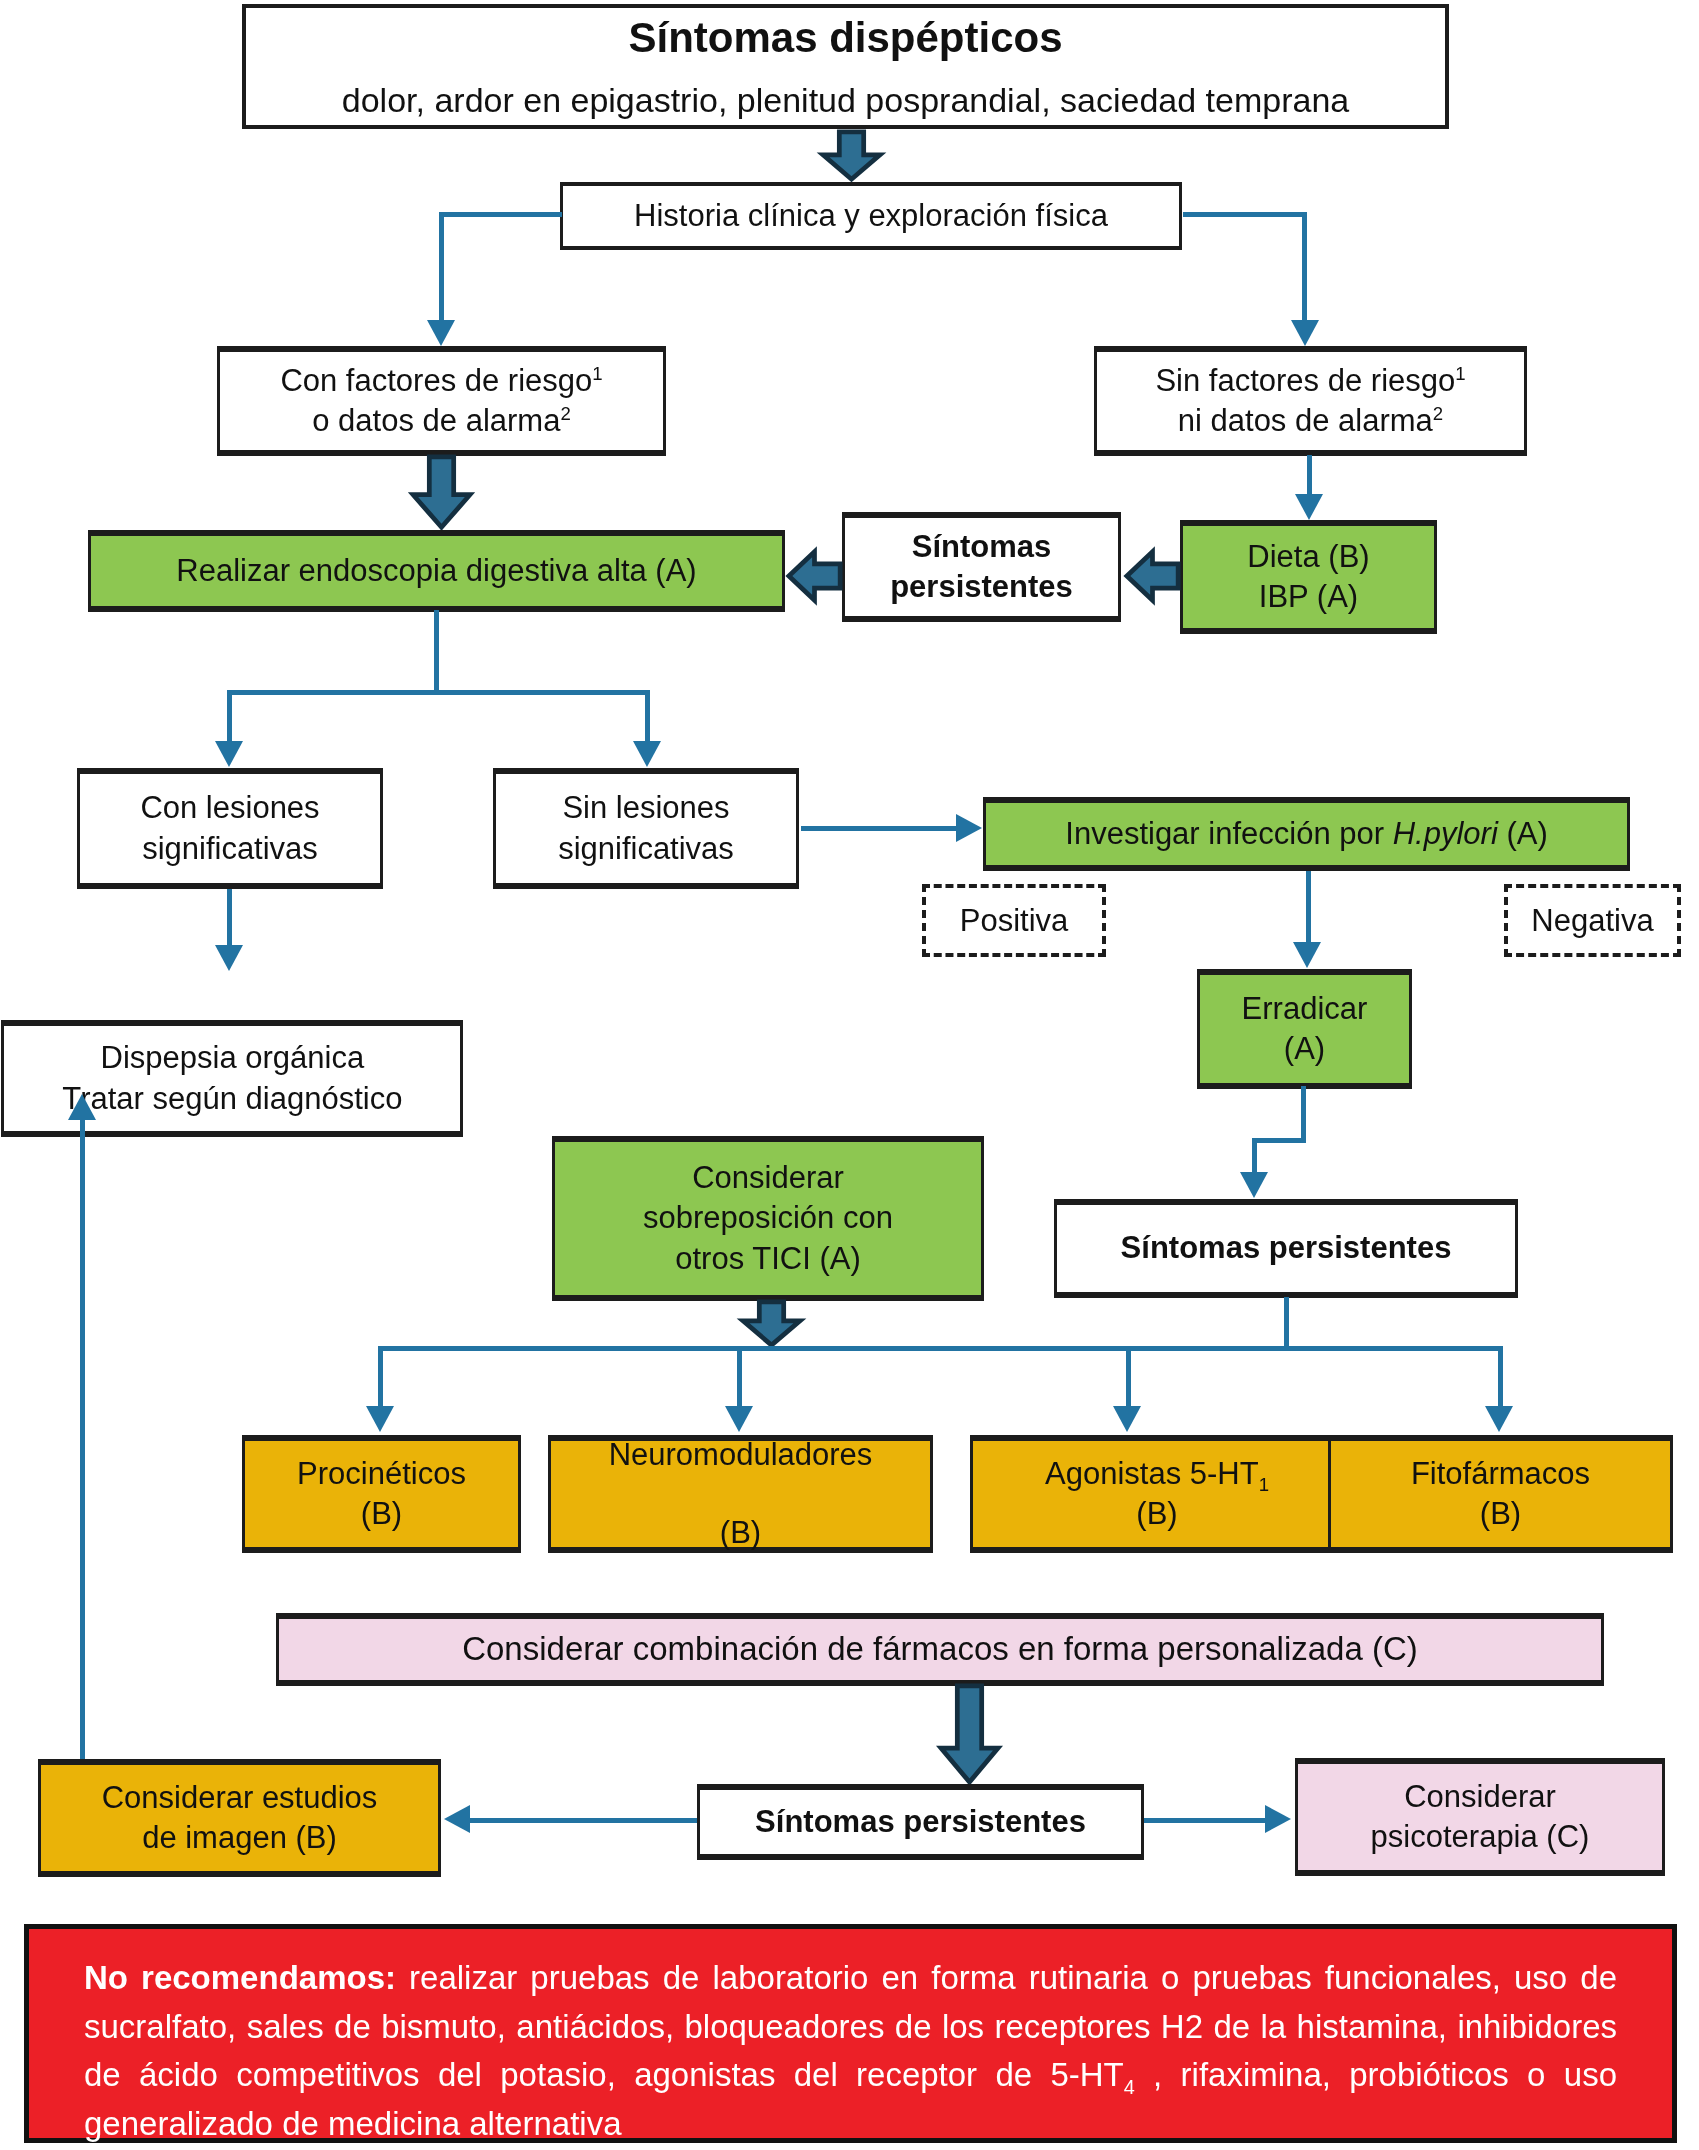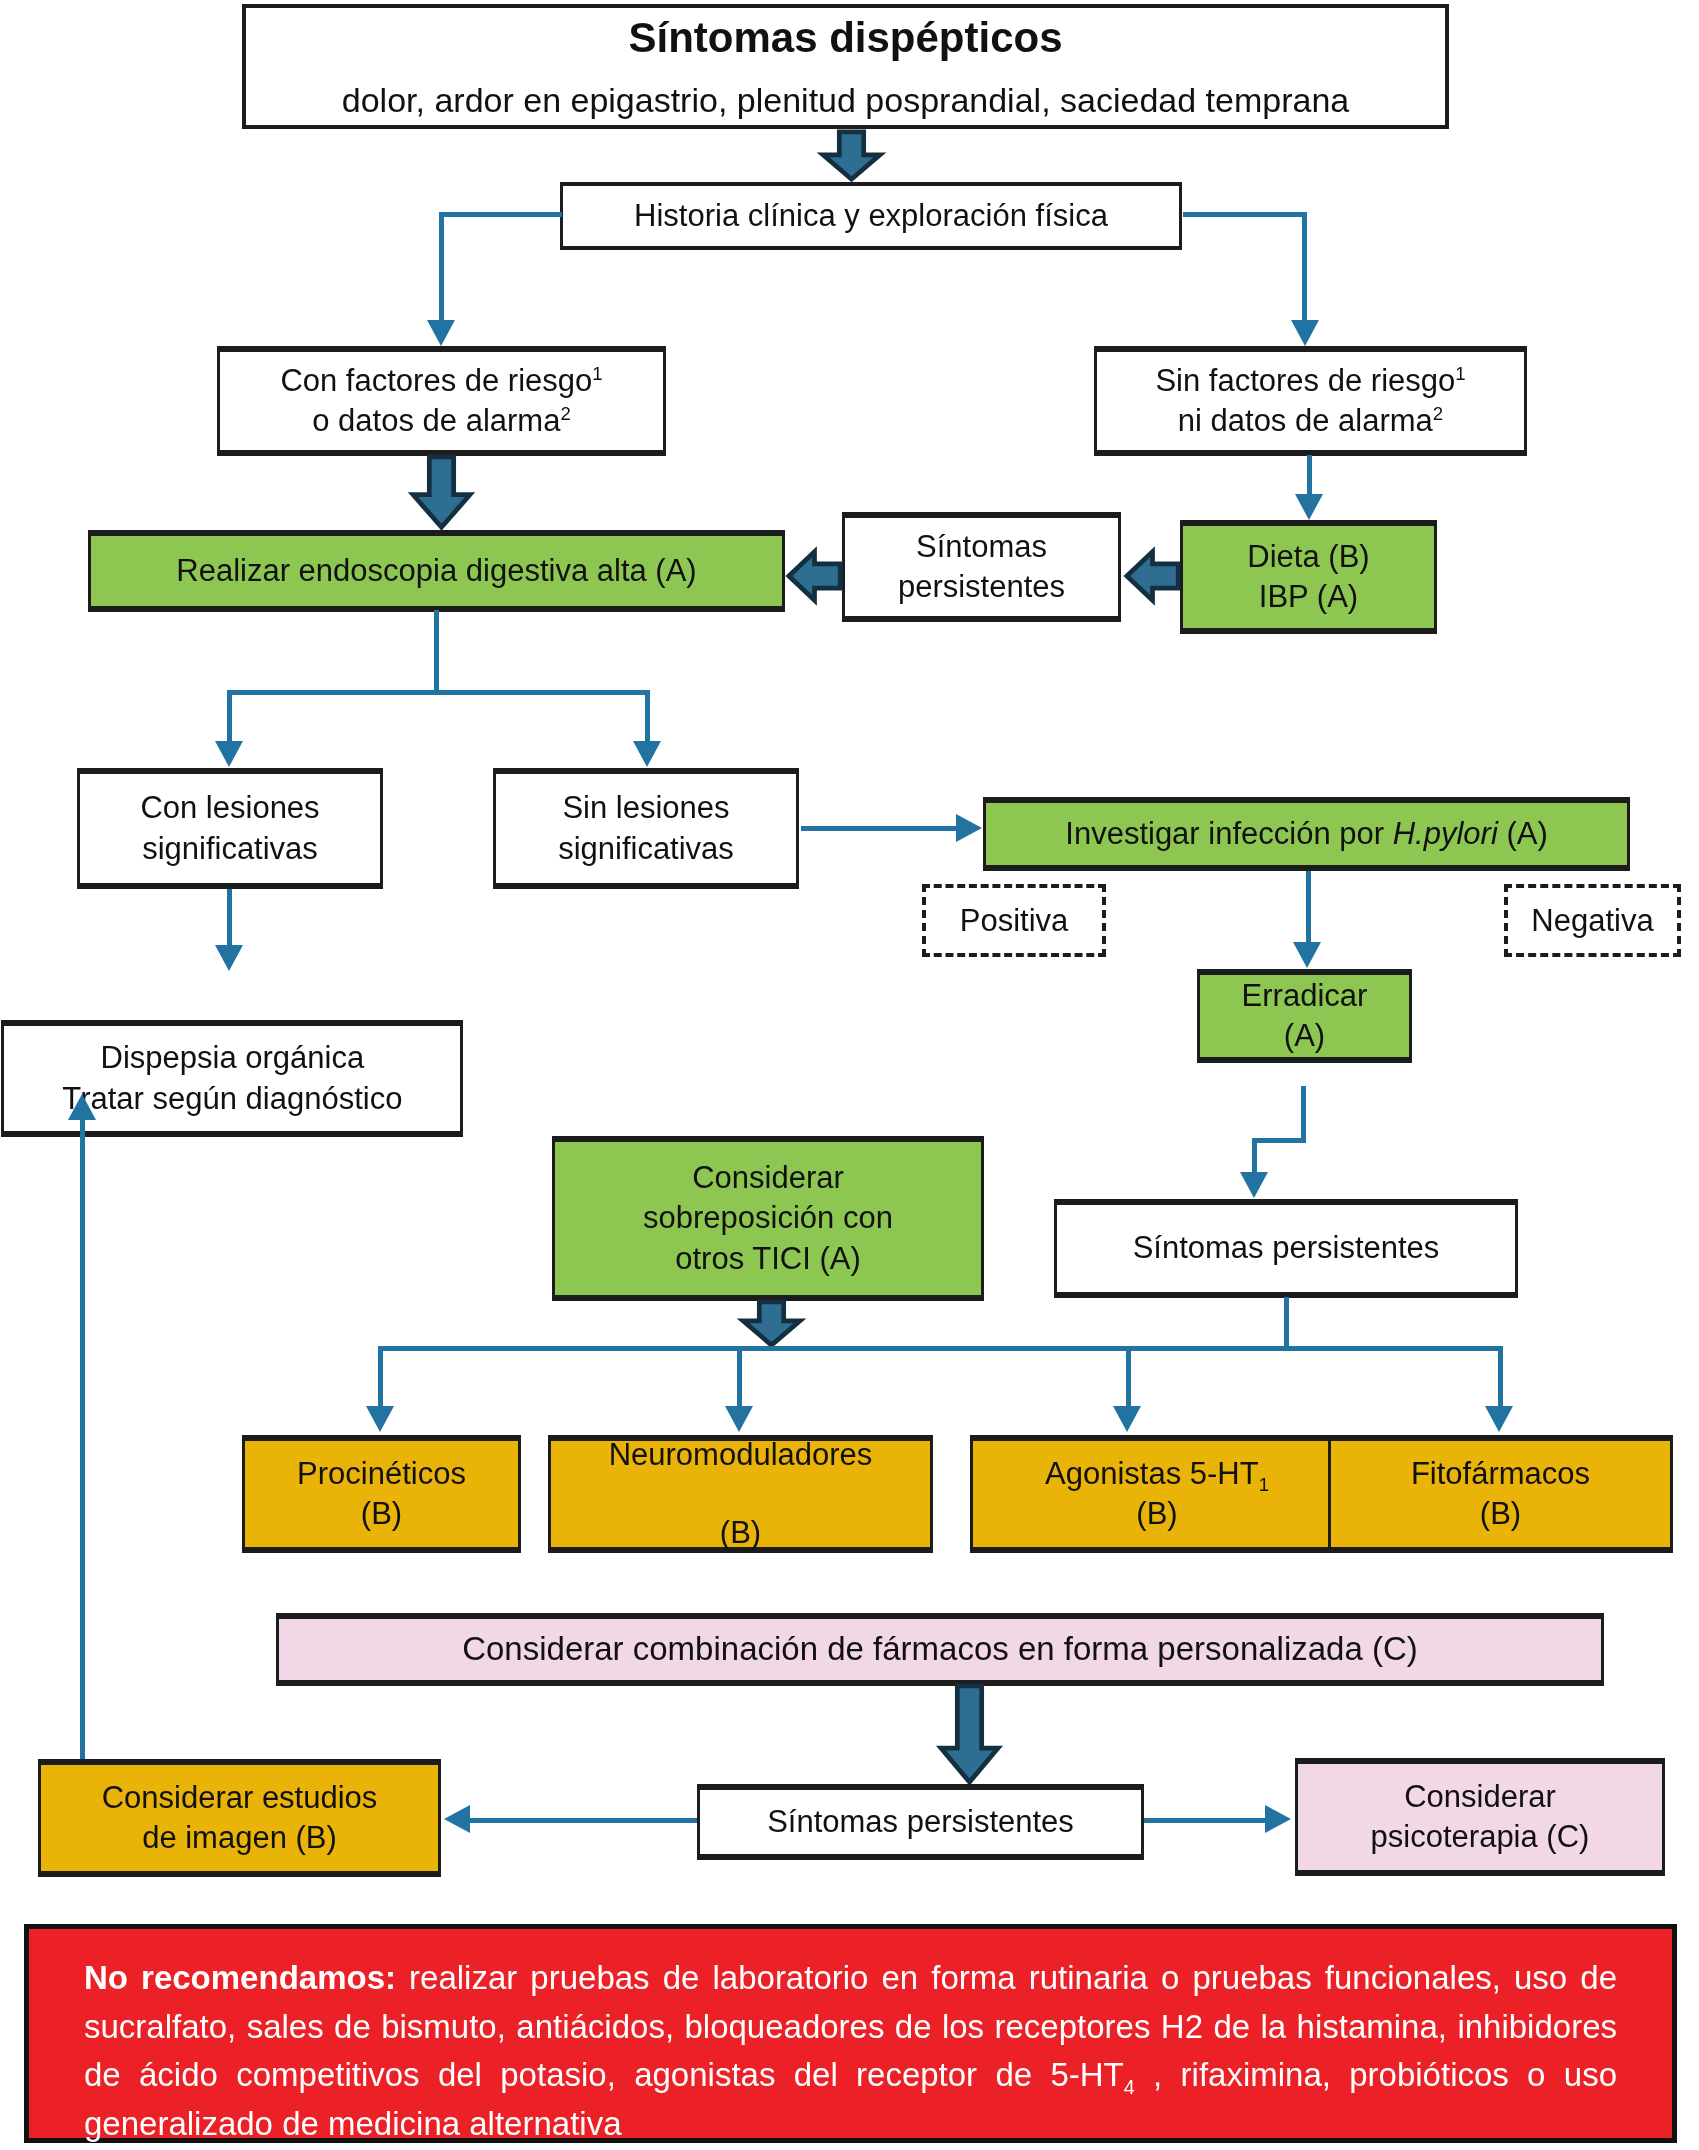--- a/index.html
+++ b/index.html
@@ -4,21 +4,21 @@
 <style>
   html,body{margin:0;padding:0;background:#fff;}
   #canvas{position:relative;width:1700px;height:2151px;background:#fff;overflow:hidden;
           font-family:"Liberation Sans", sans-serif;color:#111;}
   .node{position:absolute;box-sizing:border-box;border:solid #1c1c1c;border-width:6.1px 3.4px;
         background:#fff;display:flex;flex-direction:column;align-items:center;justify-content:center;
         text-align:center;font-size:31px;line-height:1.3;}
   .green{background:#8dc751;}
   .orange{background:#eab308;}
   .pink{background:#f2d7e7;}
-  .boldtxt{font-weight:normal;}
+  .boldtxt{font-weight:bold;}
   .dashedbox{position:absolute;box-sizing:border-box;border:4.1px dashed #1c1c1c;background:#fff;
         display:flex;align-items:center;justify-content:center;font-size:31px;}
   .titlebox{border-width:4.8px 4.1px;}
   .title-main{font-size:42px;font-weight:bold;margin-bottom:12.3px;}
   .title-sub{font-size:34px;}
   sup{font-size:60%;line-height:0;}
   sub{font-size:60%;line-height:0;}
   .hline{position:absolute;height:4.8px;background:#2273a2;}
   .vline{position:absolute;width:4.8px;background:#2273a2;}
   .ah{position:absolute;width:0;height:0;}
@@ -131,21 +131,21 @@
   <div class="dashedbox" style="left:922px;top:884px;width:184px;height:73px;">
     <span>Positiva</span>
   </div>
   <div class="dashedbox" style="left:1504px;top:884px;width:177px;height:73px;">
     <span>Negativa</span>
   </div>
 
   <div class="vline" style="left:1306px;top:871px;height:72px;"></div>
   <div class="ah ah-down" style="left:1293px;top:942px;"></div>
 
-  <div class="node green" style="left:1197px;top:969px;width:215px;height:94px;justify-content:center;">
+  <div class="node green" style="left:1197px;top:969px;width:215px;height:120px;justify-content:center;">
     <span class="ln">Erradicar</span>
     <span class="ln">(A)</span>
   </div>
 
   <div class="vline" style="left:1301px;top:1086px;height:57px;"></div>
   <div class="hline" style="left:1252px;top:1138px;width:53px;"></div>
   <div class="vline" style="left:1252px;top:1138px;height:35px;"></div>
   <div class="ah ah-down" style="left:1240px;top:1172px;"></div>
 
   <div class="node green" style="left:552px;top:1136px;width:432px;height:165px;">

